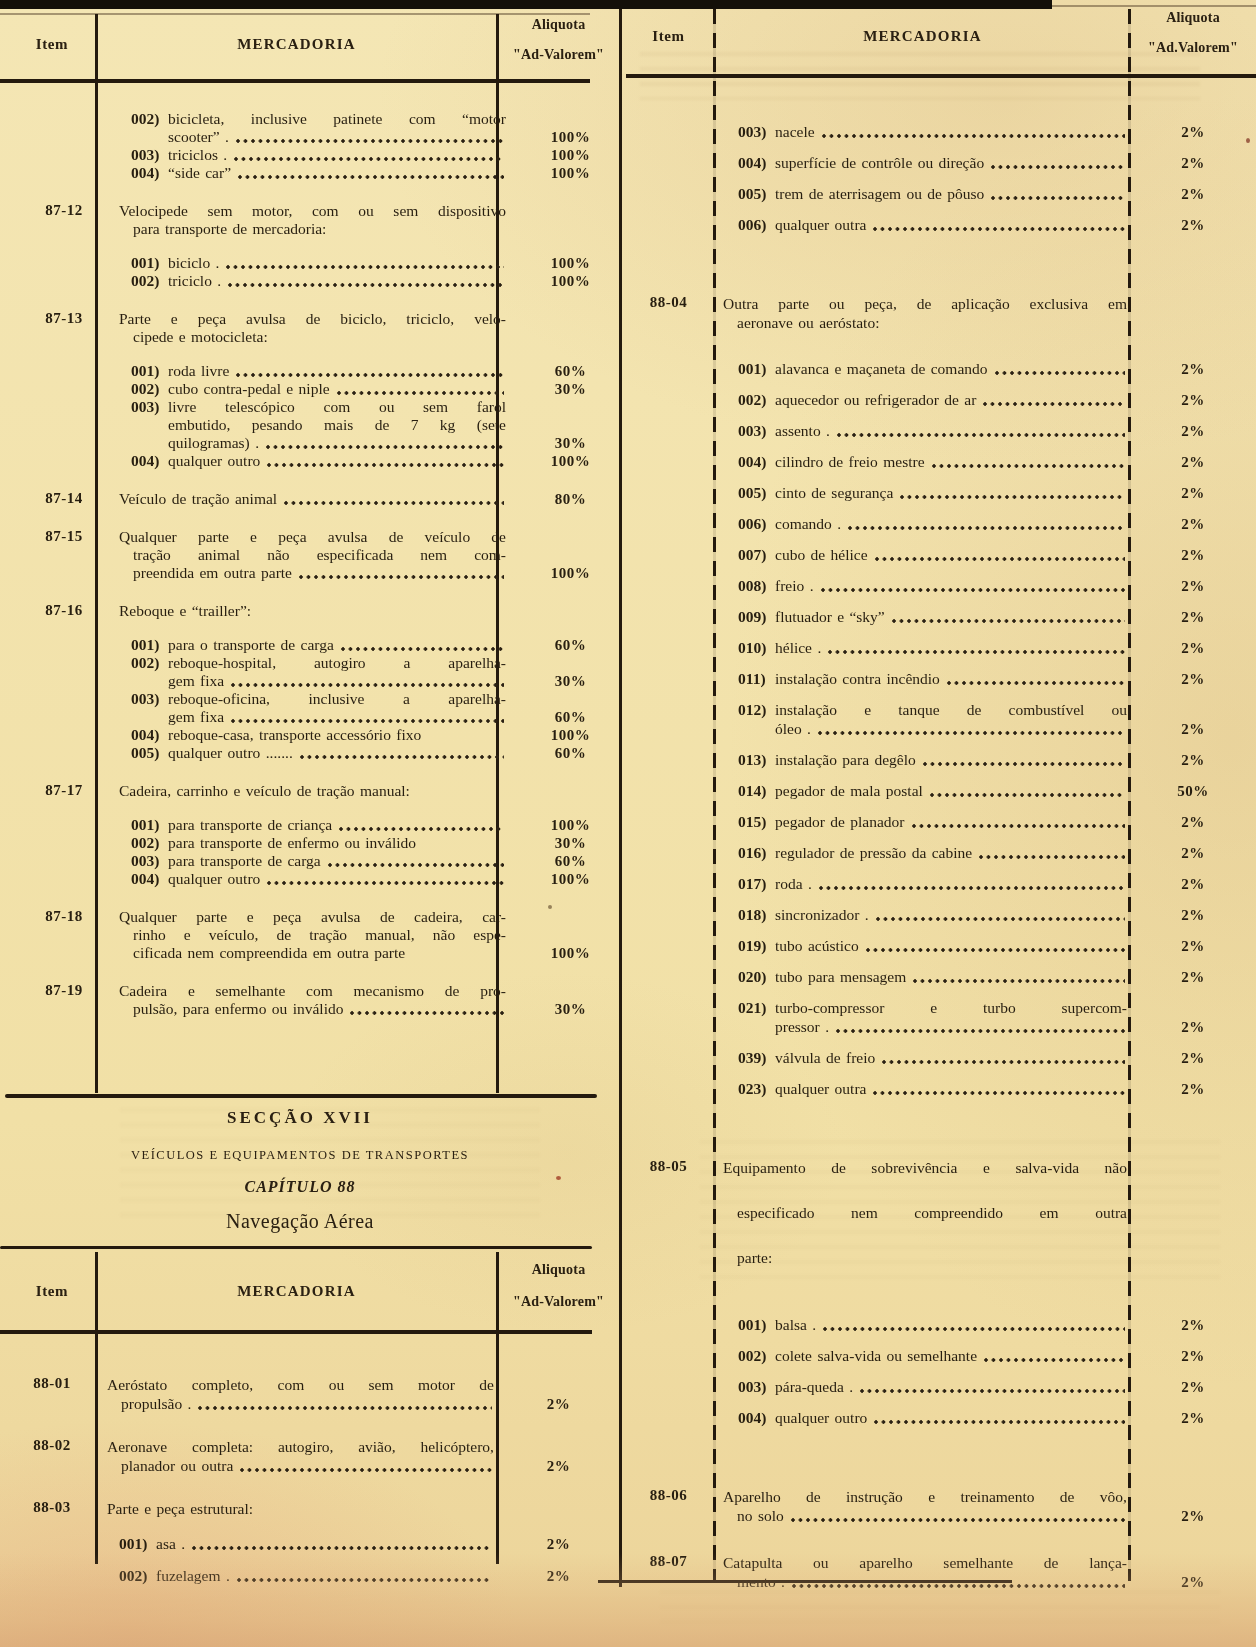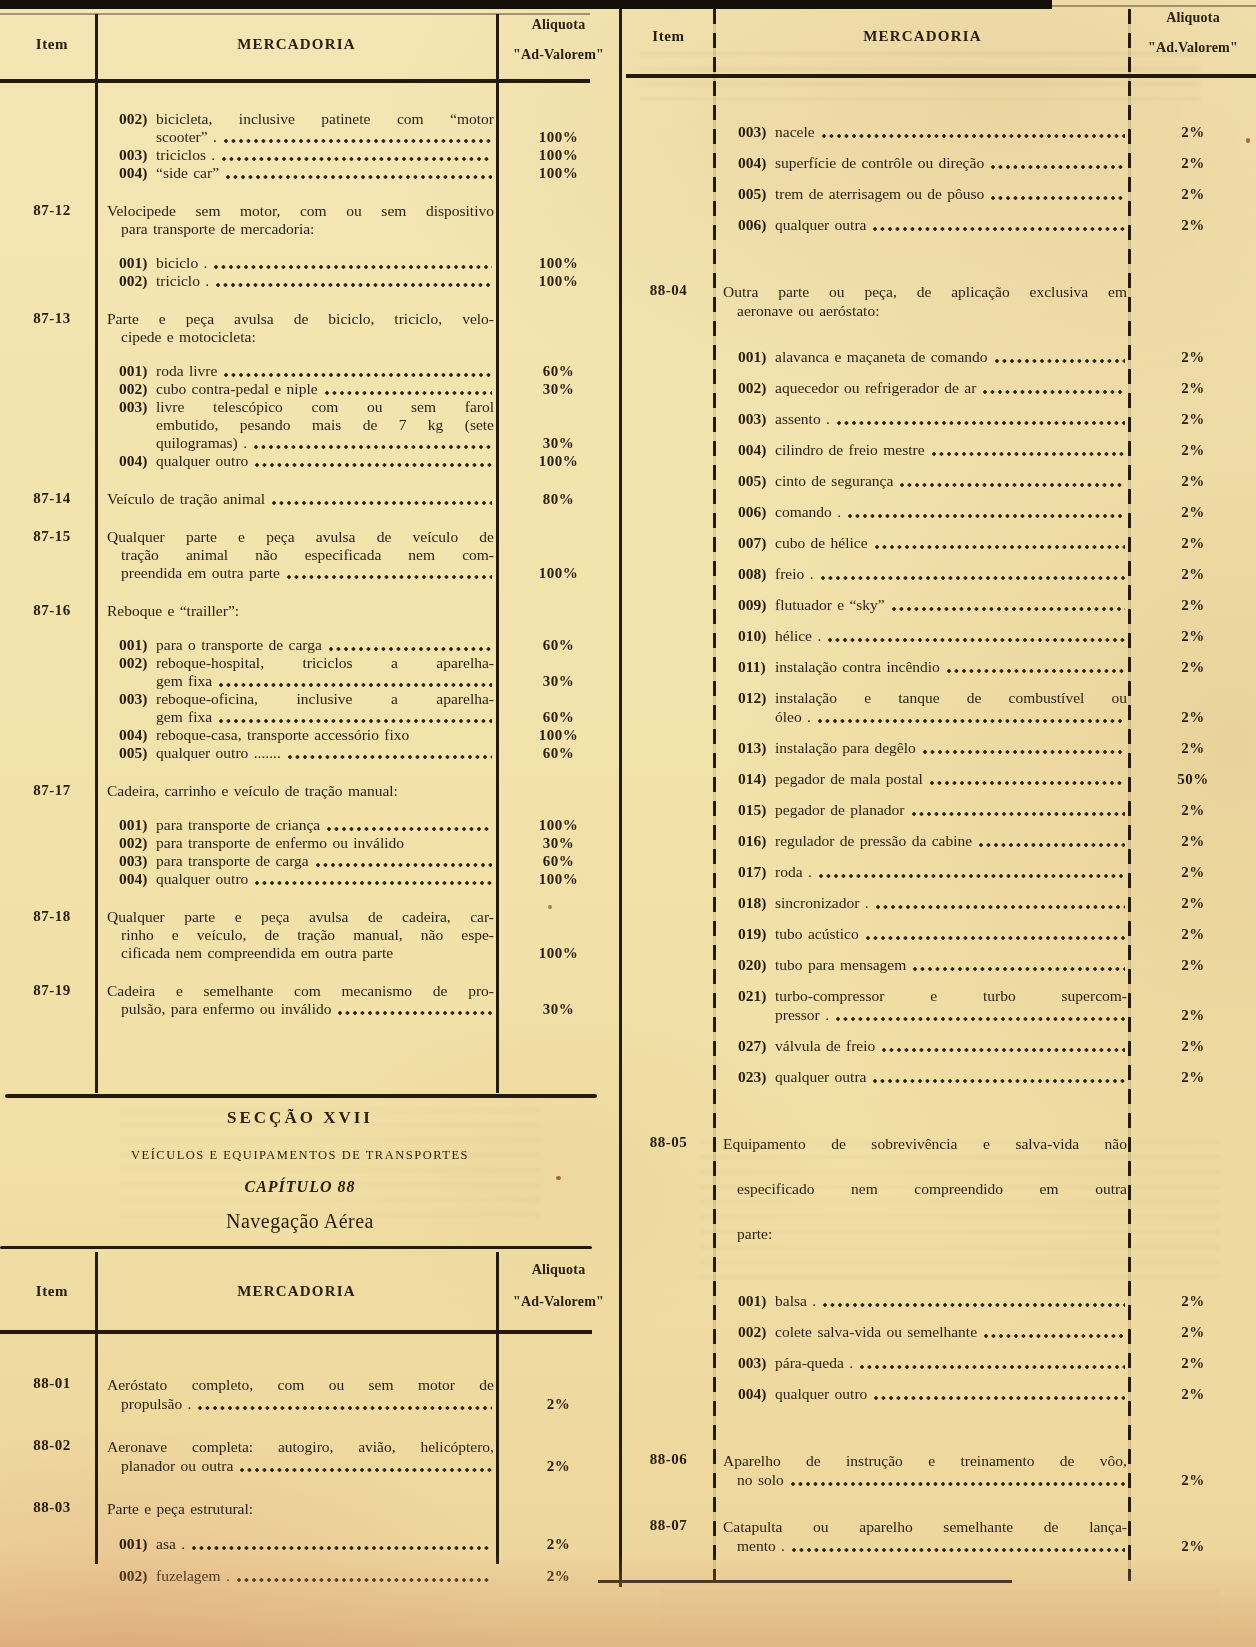--- a/index.html
+++ b/index.html
@@ -54,21 +54,21 @@
   .t-l1 .subs.nohead{margin-top:0;}
   
   .t-l2 .ln{line-height:19px;}
   .t-l2 .blk{margin-top:24px;}
   .t-l2 .blk:first-child{margin-top:15px;}
   .t-l2 .subs{margin-top:16px;}
   .t-l2 .sub{margin-top:13px;}
   .t-l2 .sub:first-child{margin-top:0;}
   
   .t-r .ln{line-height:19px;}
-  .t-r .blk{margin-top:48px;}
+  .t-r .blk{margin-top:60px;}
   .t-r .blk:first-child{margin-top:0;}
   .t-r .subs{margin-top:27px;}
   .t-r .subs.nohead{margin-top:0;}
   .t-r .sub{margin-top:12px;}
   .t-r .sub:first-child{margin-top:0;}
   .t-r .blk.loose{}
   .t-r .blk.loose .item .ln{margin-bottom:26px;}
   .t-r .blk.loose .subs{margin-top:22px;}
   .t-r .blk.tight{margin-top:28px;}
   
@@ -116,21 +116,21 @@
   <span class="hcell" style="left:8px;top:36px;width:88px;">Item</span>
   <span class="hcell" style="left:96px;top:36px;width:401px;letter-spacing:1.2px;">MERCADORIA</span>
   <span class="hcell small" style="left:497px;top:17px;width:123px;">Aliquota</span>
   <span class="hcell small" style="left:497px;top:47px;width:123px;">"Ad-Valorem"</span>
 
   <span class="hcell" style="left:622px;top:28px;width:93px;">Item</span>
   <span class="hcell" style="left:715px;top:28px;width:415px;letter-spacing:1.2px;">MERCADORIA</span>
   <span class="hcell small" style="left:1130px;top:10px;width:126px;">Aliquota</span>
   <span class="hcell small" style="left:1130px;top:40px;width:126px;">"Ad.Valorem"</span>
 
-  <div class="tbl t-l t-l1" style="left:8px;top:110px;width:612px;">
+  <div class="tbl t-l t-l1" style="left:20px;top:110px;width:612px;">
       <div class="blk">
         <div class="subs nohead">
           <div class="row sub">
             <div class="ci"></div>
             <div class="cd">
               <div class="ln"><span class="code">002)</span><span class="t">bicicleta, inclusive patinete com “motor</span></div>
               <div class="ln c lead">
                 <span class="t">scooter” .</span>
                 <span class="dots"></span>
               </div>
@@ -294,21 +294,21 @@
                 <span class="code">001)</span>
                 <span class="t">para o transporte de carga</span>
                 <span class="dots"></span>
               </div>
             </div>
             <div class="cv">60%</div>
           </div>
           <div class="row sub">
             <div class="ci"></div>
             <div class="cd">
-              <div class="ln"><span class="code">002)</span><span class="t">reboque-hospital, triciclos a aparelha-</span></div>
+              <div class="ln"><span class="code">002)</span><span class="t">reboque-hospital, autogiro a aparelha-</span></div>
               <div class="ln c lead">
                 <span class="t">gem fixa</span>
                 <span class="dots"></span>
               </div>
             </div>
             <div class="cv">30%</div>
           </div>
           <div class="row sub">
             <div class="ci"></div>
             <div class="cd">
@@ -775,21 +775,21 @@
                 <span class="t">pressor .</span>
                 <span class="dots"></span>
               </div>
             </div>
             <div class="cv">2%</div>
           </div>
           <div class="row sub">
             <div class="ci"></div>
             <div class="cd">
               <div class="ln lead">
-                <span class="code">027)</span>
+                <span class="code">039)</span>
                 <span class="t">válvula de freio</span>
                 <span class="dots"></span>
               </div>
             </div>
             <div class="cv">2%</div>
           </div>
           <div class="row sub">
             <div class="ci"></div>
             <div class="cd">
               <div class="ln lead">

